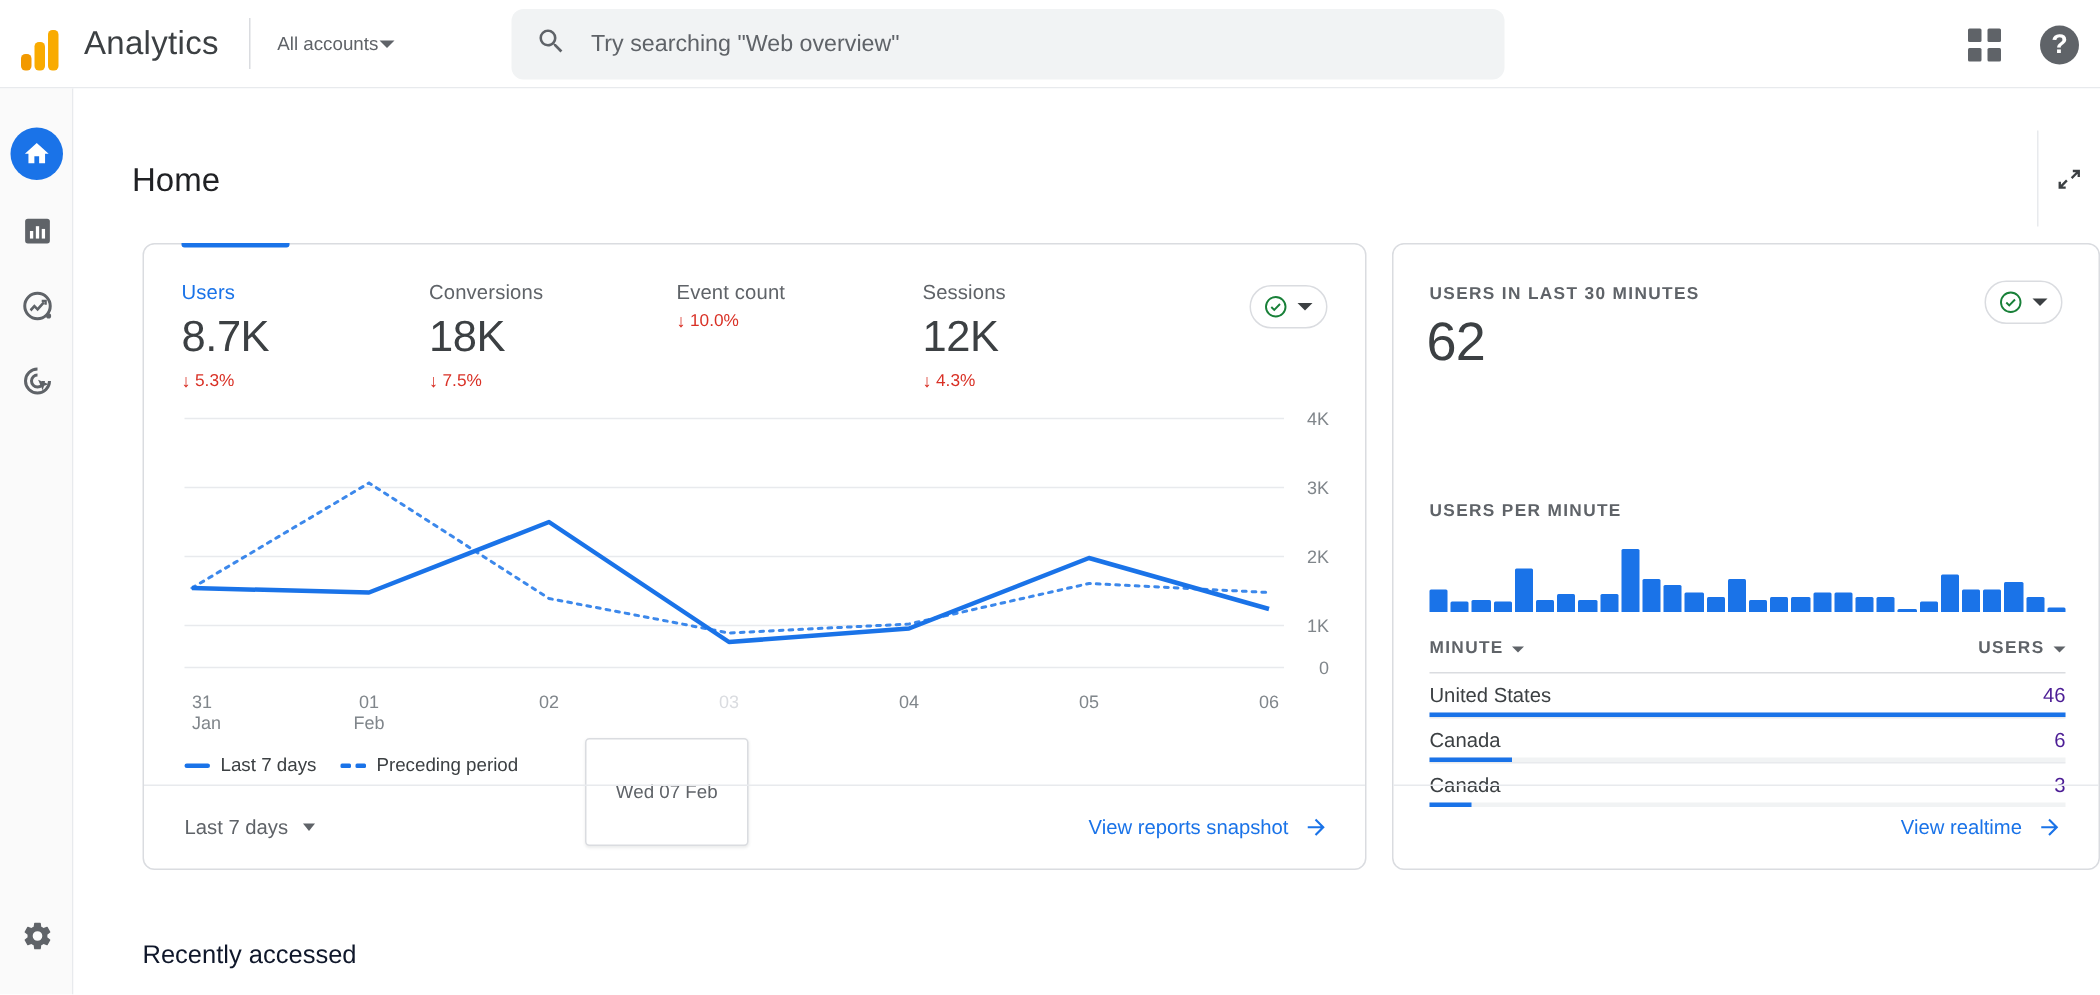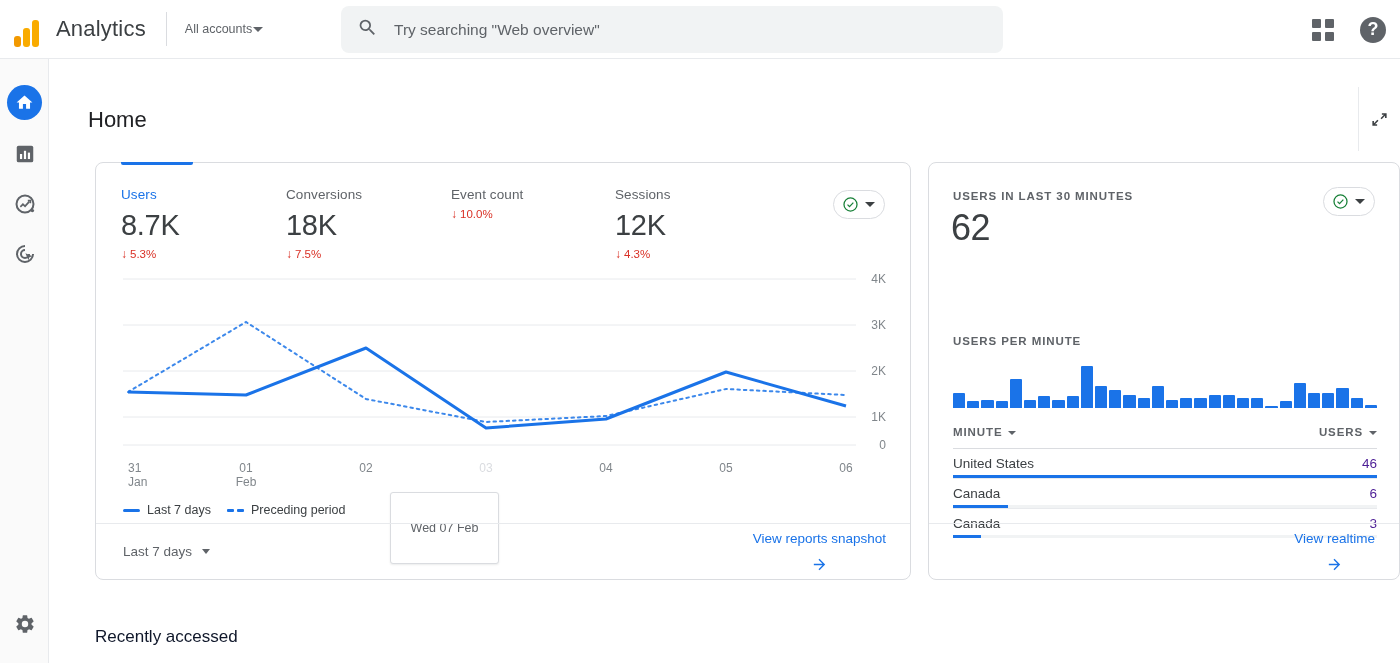--- a/index.html
+++ b/index.html
@@ -108,21 +108,21 @@
     font-size: 12.5px; color: #5f6368; box-shadow: 0 1px 2px rgba(60,64,67,.1);
   }
 
   .card-footer {
     position: absolute; left: 0; bottom: 0; width: 100%; height: 56px;
     border-top: 1px solid #e8eaed; display: flex; align-items: center;
   }
   .date-sel { margin-left: 27px; display: flex; align-items: center; gap: 10px; font-size: 13.5px; color: #5f6368; cursor: pointer; }
   .date-caret { width: 0; height: 0; border-left: 4.5px solid transparent; border-right: 4.5px solid transparent; border-top: 5px solid #5f6368; }
   .view-link { margin-left: auto; margin-right: 24px; display: flex; align-items: center; gap: 10px;
-    font-size: 13.5px; color: #1a73e8; font-weight: 500; cursor: pointer; flex-direction: column; }
+    font-size: 13.5px; color: #1a73e8; font-weight: 500; cursor: pointer; }
 
   
   .rt-label { position: absolute; left: 24px; top: 27px; font-size: 11.5px; color: #5f6368; letter-spacing: .9px; font-weight: 700; }
   .rt-value { position: absolute; left: 22px; top: 44px; font-size: 36px; color: #3c4043; font-weight: 400; letter-spacing: -.5px; }
   .rt-upm { position: absolute; left: 24px; top: 172px; font-size: 11.5px; color: #5f6368; letter-spacing: .9px; font-weight: 700; }
   .spark { position: absolute; left: 24px; top: 200px; width: 424px; height: 45px; display: flex; align-items: flex-end; gap: 2px; }
   .spark-bar { flex: 1; background: #1a73e8; border-radius: 1px 1px 0 0; }
 
   .rt-thead { position: absolute; left: 24px; top: 263px; width: 424px; display: flex; align-items: center;
      font-size: 11.5px; color: #5f6368; letter-spacing: .9px; font-weight: 700; }

